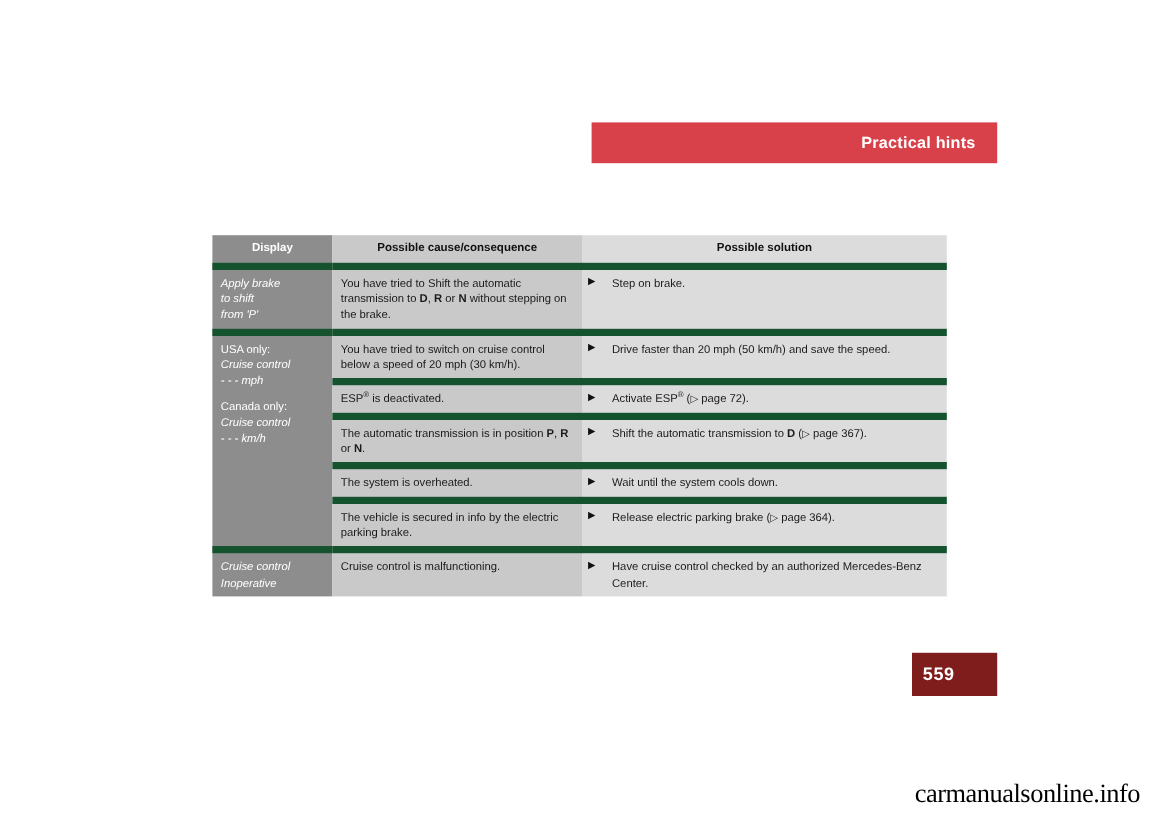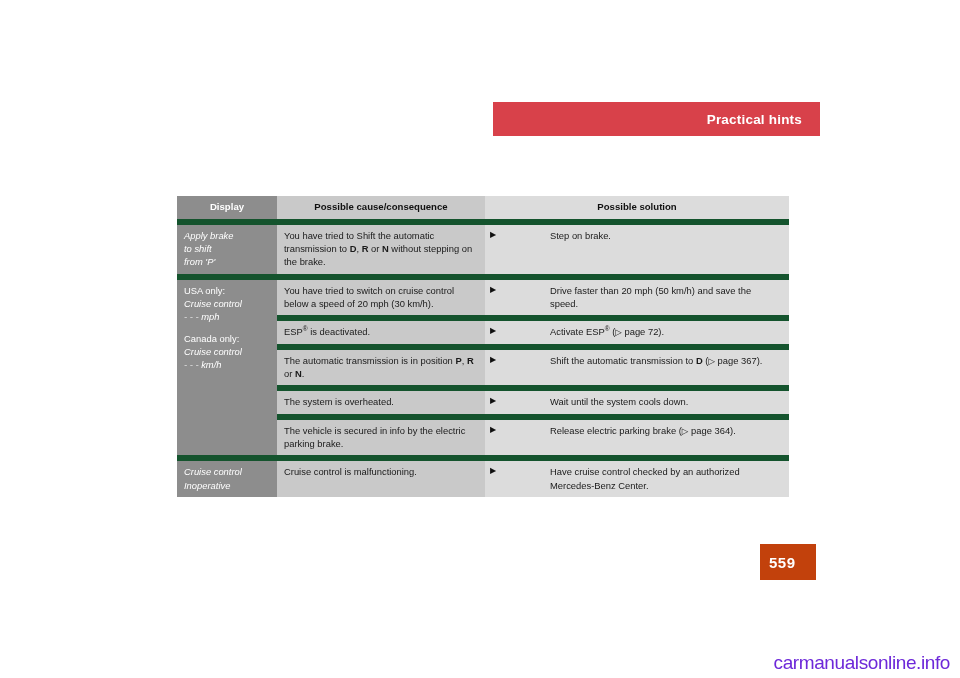--- a/index.html
+++ b/index.html
@@ -17,20 +17,21 @@
   }
 
   
   .page-header-band {
     position: absolute;
     left: 493px;
     top: 102px;
     width: 327px;
     height: 34px;
     background: #d8414a;
+    padding-left: 11px;
   }
   .page-header-band .header-title {
     position: absolute;
     right: 18px;
     top: 50%;
     transform: translateY(-50%);
     color: #ffffff;
     font-size: 13.5px;
     font-weight: bold;
     letter-spacing: 0.2px;
@@ -120,54 +121,54 @@
     width: 20px;
     text-align: left;
     padding-left: 5px;
     font-size: 8px;
     line-height: 1.62;
     color: #111;
   }
   .sol-text {
     flex: 1 1 auto;
     padding-right: 8px;
-    margin-left: 40px;
   }
   .ref-arrow { font-size: 8.5px; }
   .reg { font-size: 6.6px; vertical-align: super; line-height: 0; }
   .gear { font-weight: bold; }
 
   
   .page-number-block {
     position: absolute;
     left: 760px;
     top: 544px;
     width: 56px;
     height: 36px;
-    background: #c2410c;
+    background: #7f1d1d;
+    padding-left: 15px;
   }
   .page-number-block .page-number {
     position: absolute;
     left: 9px;
     top: 50%;
     transform: translateY(-50%);
     color: #ffffff;
     font-size: 15px;
     font-weight: bold;
     letter-spacing: 0.5px;
   }
 
   
   .watermark {
     position: absolute;
     right: 10px;
     bottom: 4px;
-    color: #6d28d9;
-    font-size: 19px;
-    font-family: Liberation Sans, sans-serif;
+    color: #000000;
+    font-size: 22px;
+    font-family: Liberation Serif, serif;
     letter-spacing: -0.4px;
     white-space: nowrap;
   }
 </style>
 </head>
 <body>
 
 <div class="page-header-band">
   <span class="header-title">Practical hints</span>
 </div>

